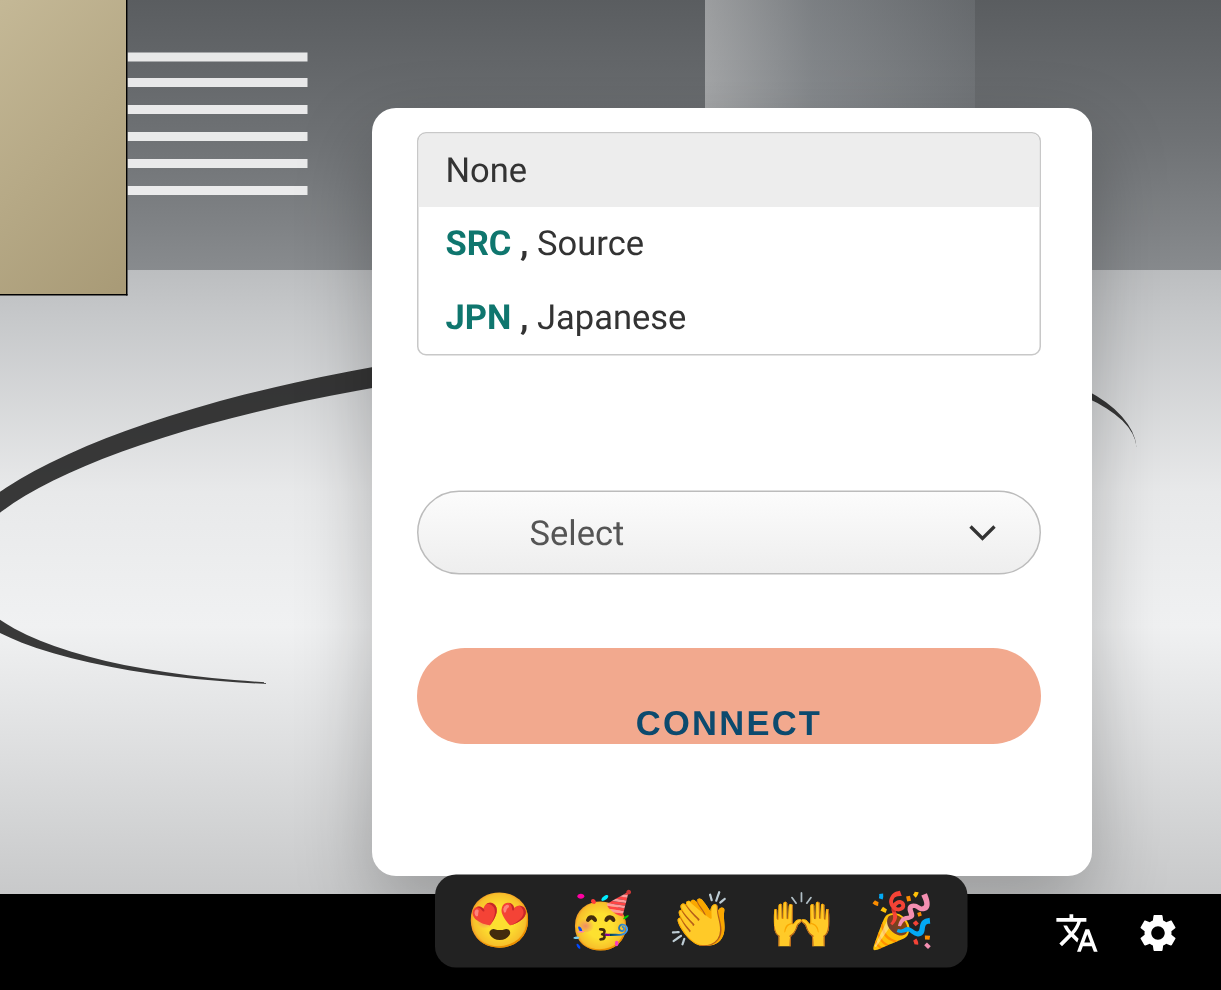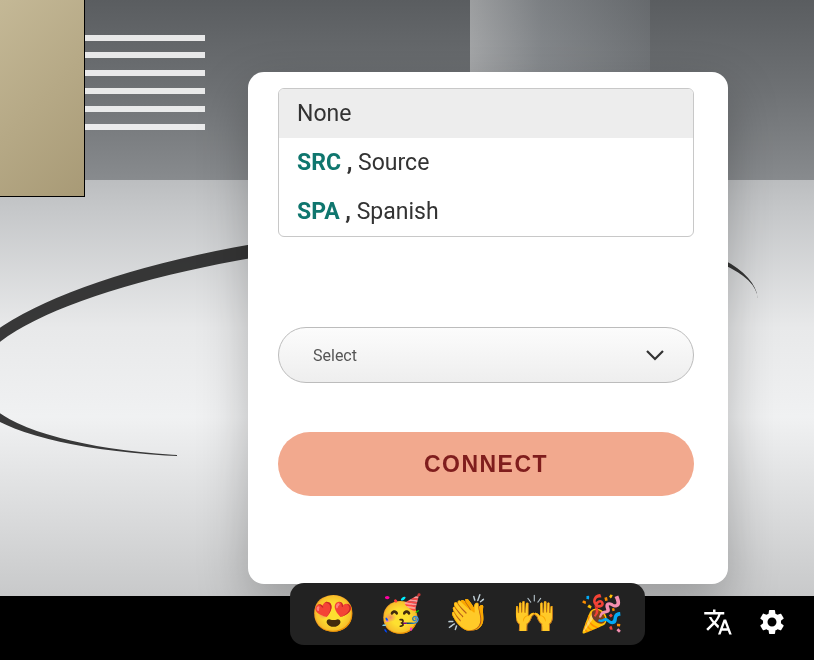--- a/index.html
+++ b/index.html
@@ -161,22 +161,23 @@
       background: linear-gradient(180deg, #fcfcfc 0%, #eeeeee 100%);
       border: 1px solid #bcbcbc;
       border-radius: 28px;
       display: flex;
       align-items: center;
       justify-content: space-between;
       padding: 0 28px 0 34px;
       cursor: pointer;
     }
     .select-pill .text {
-      font-size: 16px;
+      font-size: 23px;
       color: #555;
+      margin-left: 40px;
     }
     .select-pill .chev {
       width: 20px;
       height: 20px;
       display: flex;
       align-items: center;
       justify-content: center;
     }
     .select-pill svg {
       width: 20px;
@@ -189,27 +190,27 @@
     
     .connect-btn {
       position: absolute;
       top: 360px;
       left: 30px;
       width: 416px;
       height: 64px;
       background: #f2a98e;
       border: none;
       border-radius: 32px;
-      color: #7f1d1d;
+      color: #0c4a6e;
       font-size: 23px;
       font-weight: 700;
       letter-spacing: 1.5px;
       cursor: pointer;
       display: flex;
-      align-items: center;
+      align-items: flex-end;
       justify-content: center;
     }
     
     
     .emoji-bar {
       position: absolute;
       bottom: 15px;
       left: 290px;
       width: 355px;
       height: 62px;
@@ -266,21 +267,21 @@
 </div>
 
 <div class="bottom-bar"></div>
 
 <div class="modal-card">
 
   <div class="dropdown-list" id="dropdown-list">
 
   <div class="dropdown-option selected"><span class="label">None</span></div>
       <div class="dropdown-option"><span class="code">SRC </span><span class="comma">, </span><span class="label">Source</span></div>
-      <div class="dropdown-option"><span class="code">SPA </span><span class="comma">, </span><span class="label">Spanish</span></div>
+      <div class="dropdown-option"><span class="code">JPN </span><span class="comma">, </span><span class="label">Japanese</span></div>
     </div>
 
   <div class="select-pill">
     <span class="text">Select</span>
     <span class="chev">
       <svg viewBox="0 0 20 12">
           <polyline points="2,2 10,10 18,2"></polyline>
         </svg>
     </span>
   </div>

